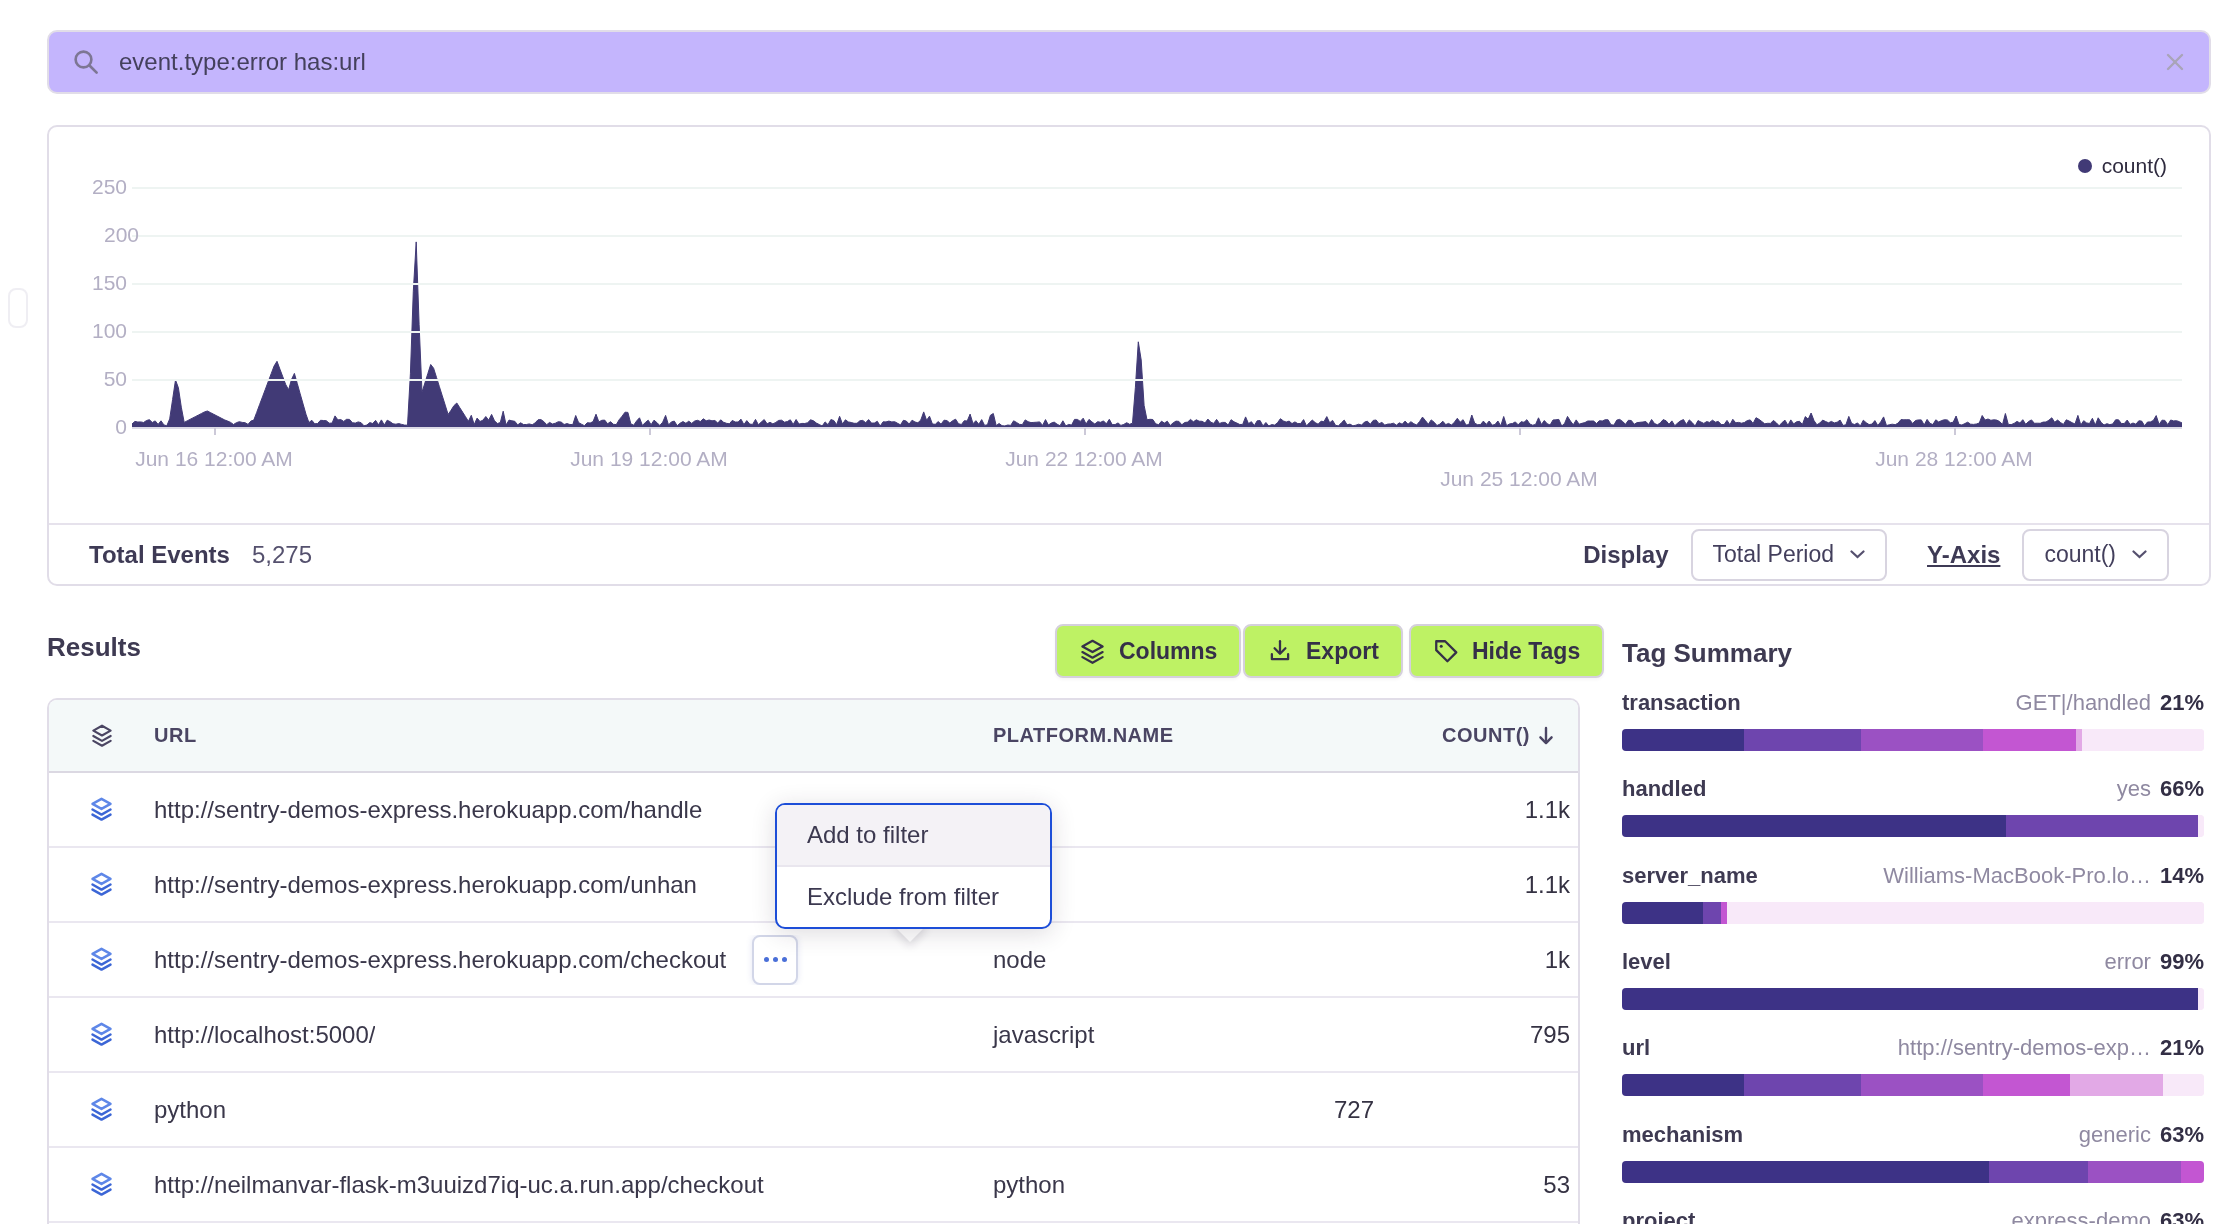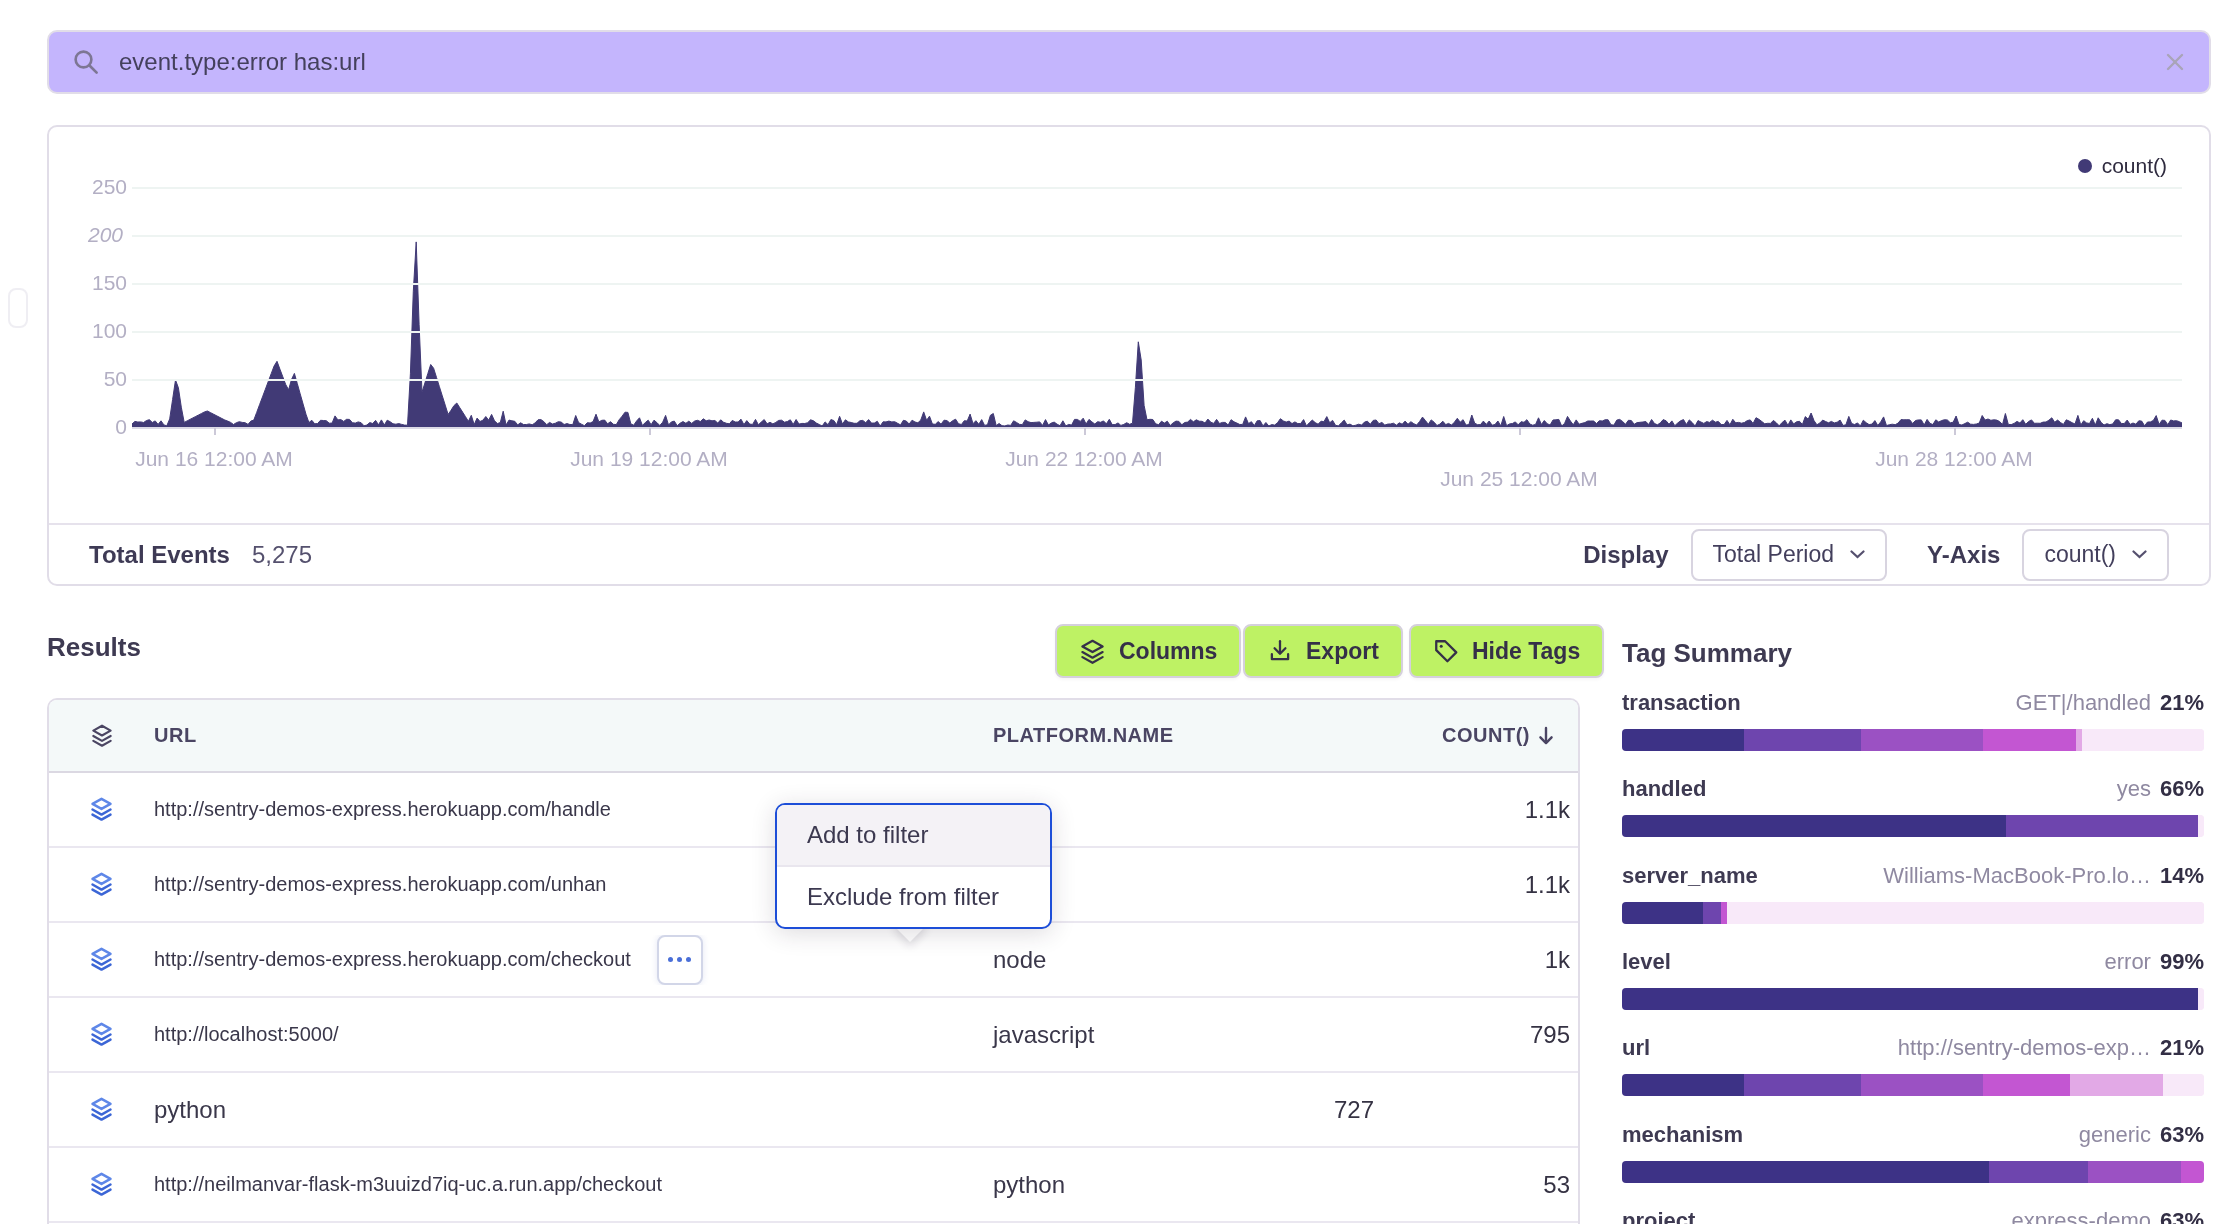--- a/index.html
+++ b/index.html
@@ -25,37 +25,37 @@
   .chart-svg{position:absolute;left:83px;top:54px;}
   .chart-footer{position:absolute;left:0;right:0;top:396px;bottom:0;border-top:2px solid #e6e2ec;
     display:flex;align-items:center;padding:0 40px;box-sizing:border-box;}
   .total-label{font-weight:bold;font-size:24px;color:#3e3a55;}
   .total-value{font-size:24px;color:#55516e;margin-left:22px;}
   .footer-right{margin-left:auto;display:flex;align-items:center;}
   .ctl-label{font-weight:bold;font-size:24px;color:#3e3a55;}
   .dropdown{height:52px;border:2px solid #d8d4e0;border-radius:8px;background:#fff;display:flex;
     align-items:center;padding:0 20px;margin-left:22px;font-size:23px;color:#433f5c;cursor:pointer;box-sizing:border-box;}
   .dropdown svg{margin-left:16px;}
-  .ml36{margin-left:40px;}
+  .ml36{margin-left:40px;text-decoration:underline;}
   
   .results-heading{left:47px;top:632px;font-size:26px;font-weight:bold;color:#3e3a52;}
   .btn{position:absolute;top:624px;height:54px;border:2px solid #d5d0dc;border-radius:8px;background:#bef264;
     display:flex;align-items:center;gap:13px;padding:0 22px;font-size:23px;font-weight:bold;color:#353048;
     box-sizing:border-box;cursor:pointer;box-shadow:0 2px 3px rgba(40,33,60,.04);}
   
   .table-card{left:47px;top:698px;width:1533px;height:530px;border:2px solid #e1dde8;border-bottom:none;
     border-radius:10px 10px 0 0;box-sizing:border-box;background:#fff;overflow:hidden;}
   .trow{display:grid;grid-template-columns:105px 839px 389px 1fr;align-items:center;height:73px;}
   .thead{background:#f4f9f9;border-bottom:2px solid #dbd8e2;height:71px;}
   .th{font-size:20px;font-weight:bold;color:#4a4563;letter-spacing:.5px;cursor:pointer;display:flex;align-items:center;}
   .th.right{justify-content:flex-end;padding-right:24px;}
   .tbody .trow{border-top:2px solid #eae7f0;cursor:pointer;}
   .tbody .trow:first-child{border-top:none;}
   .cell-icon{display:flex;justify-content:center;}
-  .cell-url{font-size:20px;color:#3a374a;white-space:nowrap;overflow:hidden;display:flex;align-items:center;gap:26px;}
+  .cell-url{font-size:24px;color:#3a374a;white-space:nowrap;overflow:hidden;display:flex;align-items:center;gap:26px;}
   .cell-platform{font-size:24px;color:#3a374a;}
   .cell-count{font-size:24px;color:#353243;text-align:right;padding-right:8px;}
   .dots-btn{width:42px;height:46px;border:2px solid #d2d6e8;border-radius:8px;background:#fff;display:flex;
     align-items:center;justify-content:center;gap:4px;cursor:pointer;flex:none;box-shadow:0 0 6px rgba(70,90,180,.15);}
   .dots-btn i{width:5px;height:5px;border-radius:50%;background:#4a6fd8;}
   
   .menu-caret{left:898px;top:913px;width:24px;height:24px;background:#fff;transform:rotate(45deg);
     box-shadow:3px 3px 8px rgba(40,33,60,.15);z-index:30;}
   .context-menu{left:775px;top:803px;width:273px;background:#fff;border-radius:10px;z-index:31;
     box-shadow:0 4px 24px rgba(43,34,51,.16);border:2px solid #1d4ed8;overflow:hidden;}
@@ -126,21 +126,21 @@
   </div>
 <div class="gridline zero" style="top: 300px;"></div>
     <div class="ytick" style="top: 300px; left: 8px;">0</div>
     <div class="gridline" style="top: 252px;"></div>
     <div class="ytick" style="top: 252px; left: 8px;">50</div>
     <div class="gridline" style="top: 204px;"></div>
     <div class="ytick" style="top: 204px; left: 8px;">100</div>
     <div class="gridline" style="top: 156px;"></div>
     <div class="ytick" style="top: 156px; left: 8px;">150</div>
     <div class="gridline" style="top: 108px;"></div>
-    <div class="ytick" style="top: 108px; left: 4px; font-style: italic;">200</div>
+    <div class="ytick" style="top: 108px; left: 20px;">200</div>
     <div class="gridline" style="top: 60px;"></div>
     <div class="ytick" style="top: 60px; left: 8px;">250</div>
     <div class="xtick" style="left: 165px;">Jun 16 12:00 AM</div>
     <div class="xtickmark" style="left: 165px;"></div>
     <div class="xtick" style="left: 600px;">Jun 19 12:00 AM</div>
     <div class="xtickmark" style="left: 600px;"></div>
     <div class="xtick" style="left: 1035px;">Jun 22 12:00 AM</div>
     <div class="xtickmark" style="left: 1035px;"></div>
     <div class="xtick" style="left: 1470px; margin-top: 20px;">Jun 25 12:00 AM</div>
     <div class="xtickmark" style="left: 1470px;"></div>

